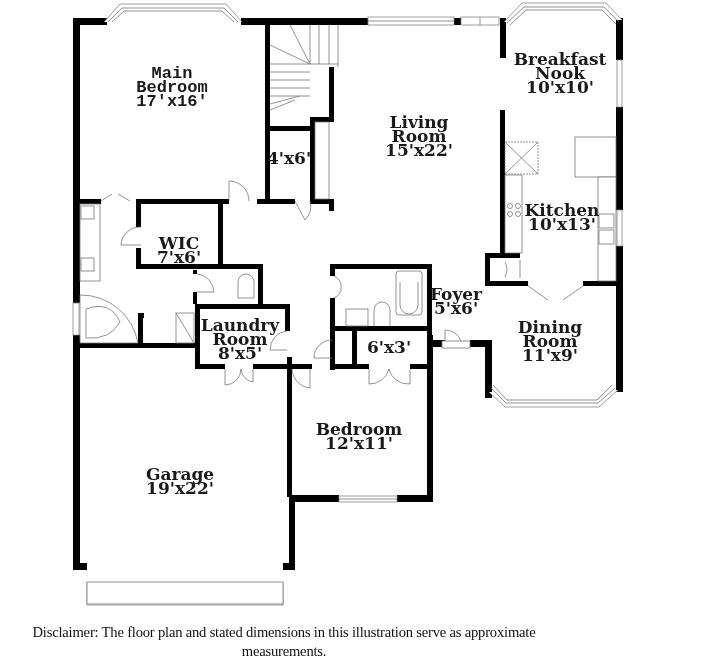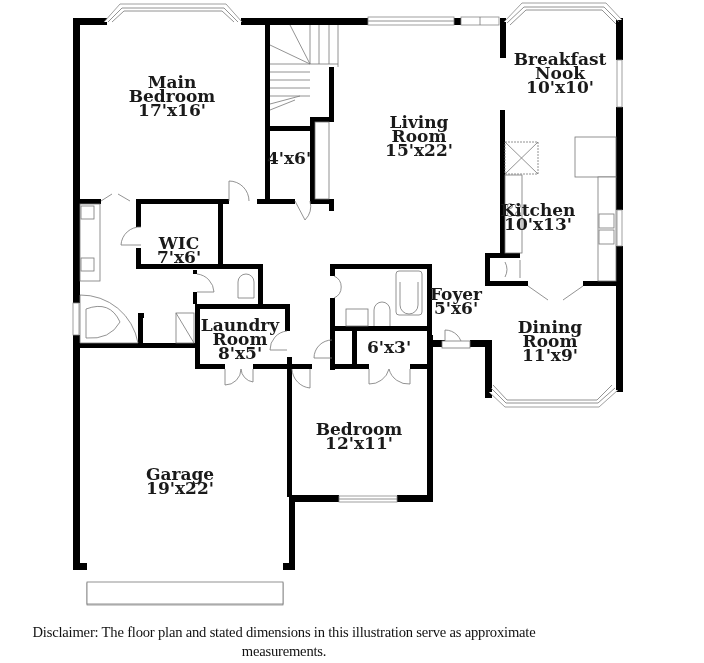--- a/index.html
+++ b/index.html
@@ -199,21 +199,21 @@
       <circle class="thin" cx="518" cy="206" r="2.5"></circle>
     <circle class="thin" cx="510" cy="214" r="2.5"></circle>
       <circle class="thin" cx="518" cy="214" r="2.5"></circle>
     <rect class="fix" x="575" y="137" width="41" height="40"></rect>
     <rect class="fix" x="598" y="177" width="18" height="104"></rect>
     <rect class="fix" x="599" y="214" width="15" height="14"></rect>
     <rect class="fix" x="599" y="230" width="15" height="14"></rect>
   </g>
 </svg>
 
-<div class="room-label" style="left:172px; top:75px;">
+<div class="room-label" style="left:172px; top:67px;font-family:Liberation Mono, monospace;">
   <span>Main</span>
   <span>Bedroom</span>
   <span>17'x16'</span>
 </div>
 <div class="room-label" style="left:419px; top:115px;">
   <span>Living</span>
   <span>Room</span>
   <span>15'x22'</span>
 </div>
 <div class="room-label" style="left:560px; top:52px;">
@@ -221,21 +221,21 @@
   <span>Nook</span>
   <span>10'x10'</span>
 </div>
 <div class="room-label" style="left:289px; top:151px;">
   <span>4'x6'</span>
 </div>
 <div class="room-label" style="left:179px; top:236px;">
   <span>WIC</span>
   <span>7'x6'</span>
 </div>
-<div class="room-label" style="left:538px; top:203px;">
+<div class="room-label" style="left:562px; top:203px;">
   <span>Kitchen</span>
   <span>10'x13'</span>
 </div>
 <div class="room-label" style="left:240px; top:318px;">
   <span>Laundry</span>
   <span>Room</span>
   <span>8'x5'</span>
 </div>
 <div class="room-label" style="left:456px; top:287px;">
   <span>Foyer</span>

